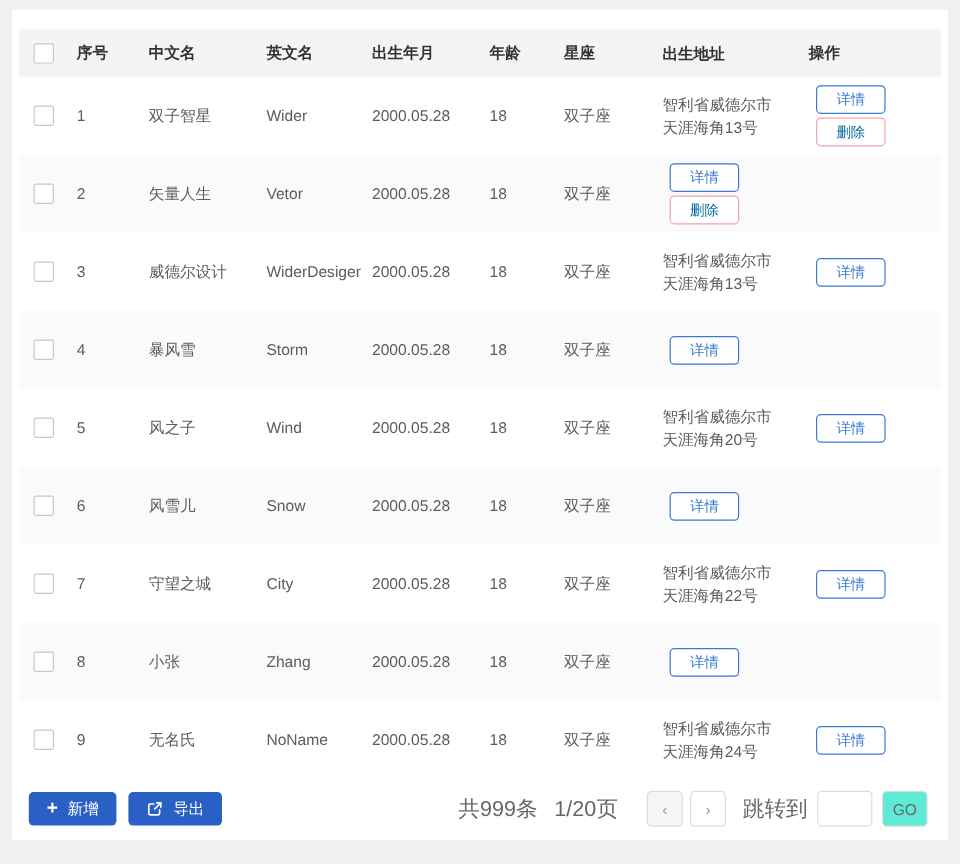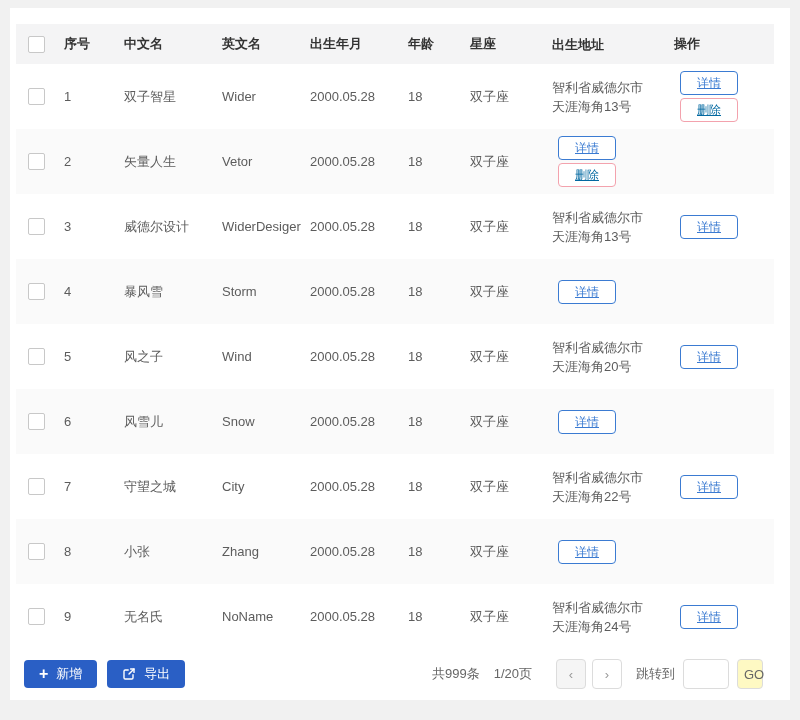--- a/index.html
+++ b/index.html
@@ -3,21 +3,21 @@
 <meta charset="utf-8">
 <style>
   html,body{margin:0;padding:0;}
   body{
     width:800px;height:720px;overflow:hidden;position:relative;
     background:#f1f1f1;
     font-family:"Liberation Sans","DejaVu Sans",sans-serif;
   }
   .card{
     position:absolute;left:10px;right:10px;top:8px;bottom:20px;
-    background:#ffffff;box-sizing:border-box;padding:16px 16px 0 6px;
+    background:#ffffff;box-sizing:border-box;padding:16px 6px 0 6px;
   }
   
   .row{display:flex;align-items:center;}
   .row.header{height:40px;background:#f4f4f5;font-weight:600;color:#333;font-size:13px;}
   .row.body-row{height:65px;font-size:13px;color:#5c5c5c;background:#fff;}
   .row.body-row.alt{background:#fafafa;}
   .cell{box-sizing:border-box;padding-left:4px;}
   .col-check{width:44px;padding-left:12px;}
   .col-index{width:60px;}
   .col-cn{width:98px;}
@@ -27,49 +27,49 @@
   .col-zodiac{width:82px;}
   .col-addr{width:122px;line-height:19px;}
   .col-ops{flex:1;}
   .checkbox{
     display:inline-block;width:15px;height:15px;background:#fff;
     border:1px solid #c8c8c8;border-radius:2px;vertical-align:middle;cursor:pointer;
   }
   .mini-btn{
     display:block;width:58px;height:24px;margin:3px 0 3px 6px;
     border-radius:4px;background:#fff;font-size:12px;cursor:pointer;
-    font-family:inherit;line-height:22px;padding:0;text-align:center;text-decoration:underline;
+    font-family:inherit;line-height:22px;padding:0;text-align:center;
   }
   .mini-btn.primary{border:1px solid #3b7bd2;color:#3b7bd2;}
   .mini-btn.danger{border:1px solid #f3a2ad;color:#0369a1;}
   
   .footer{display:flex;align-items:center;height:50px;padding:0 11px 0 8px;}
   .btn-primary{
     display:inline-flex;align-items:center;gap:8px;
     background:#2a5fc5;color:#fff;border:none;border-radius:4px;
     height:28px;padding:0 15px;font-size:13px;margin-right:10px;cursor:pointer;
     font-family:inherit;
   }
   .btn-primary .plus{font-size:16px;font-weight:bold;line-height:1;}
   .spacer{flex:1;}
-  .pg-text{color:#666;font-size:13px;margin-left:14px;white-space:nowrap;}
+  .pg-text{color:#666;font-size:18px;margin-left:14px;white-space:nowrap;}
   .pg-btn{
     width:30px;height:30px;border:1px solid #dcdcdc;border-radius:4px;
     background:#fff;color:#999;font-size:13px;margin-left:6px;cursor:pointer;
     font-family:inherit;line-height:1;
   }
   .pg-btn.prev{background:#f5f5f5;margin-left:24px;}
   .pg-input{
     width:36px;height:28px;border:1px solid #dcdcdc;border-radius:4px;
     margin-left:8px;box-sizing:content-box;padding:0 4px;font-size:13px;color:#333;
     font-family:inherit;outline:none;
   }
   .pg-go{
-    width:26px;height:30px;border:1px solid #dcdcdc;border-radius:4px;
-    background:#fef9c3;color:#666;font-size:13px;margin-left:8px;cursor:pointer;
+    width:38px;height:30px;border:1px solid #dcdcdc;border-radius:4px;
+    background:#5eead4;color:#666;font-size:13px;margin-left:8px;cursor:pointer;
     font-family:inherit;
   }
 </style>
 </head>
 <body>
 
 <div class="card">
 
   <div>
     <div class="row header">

